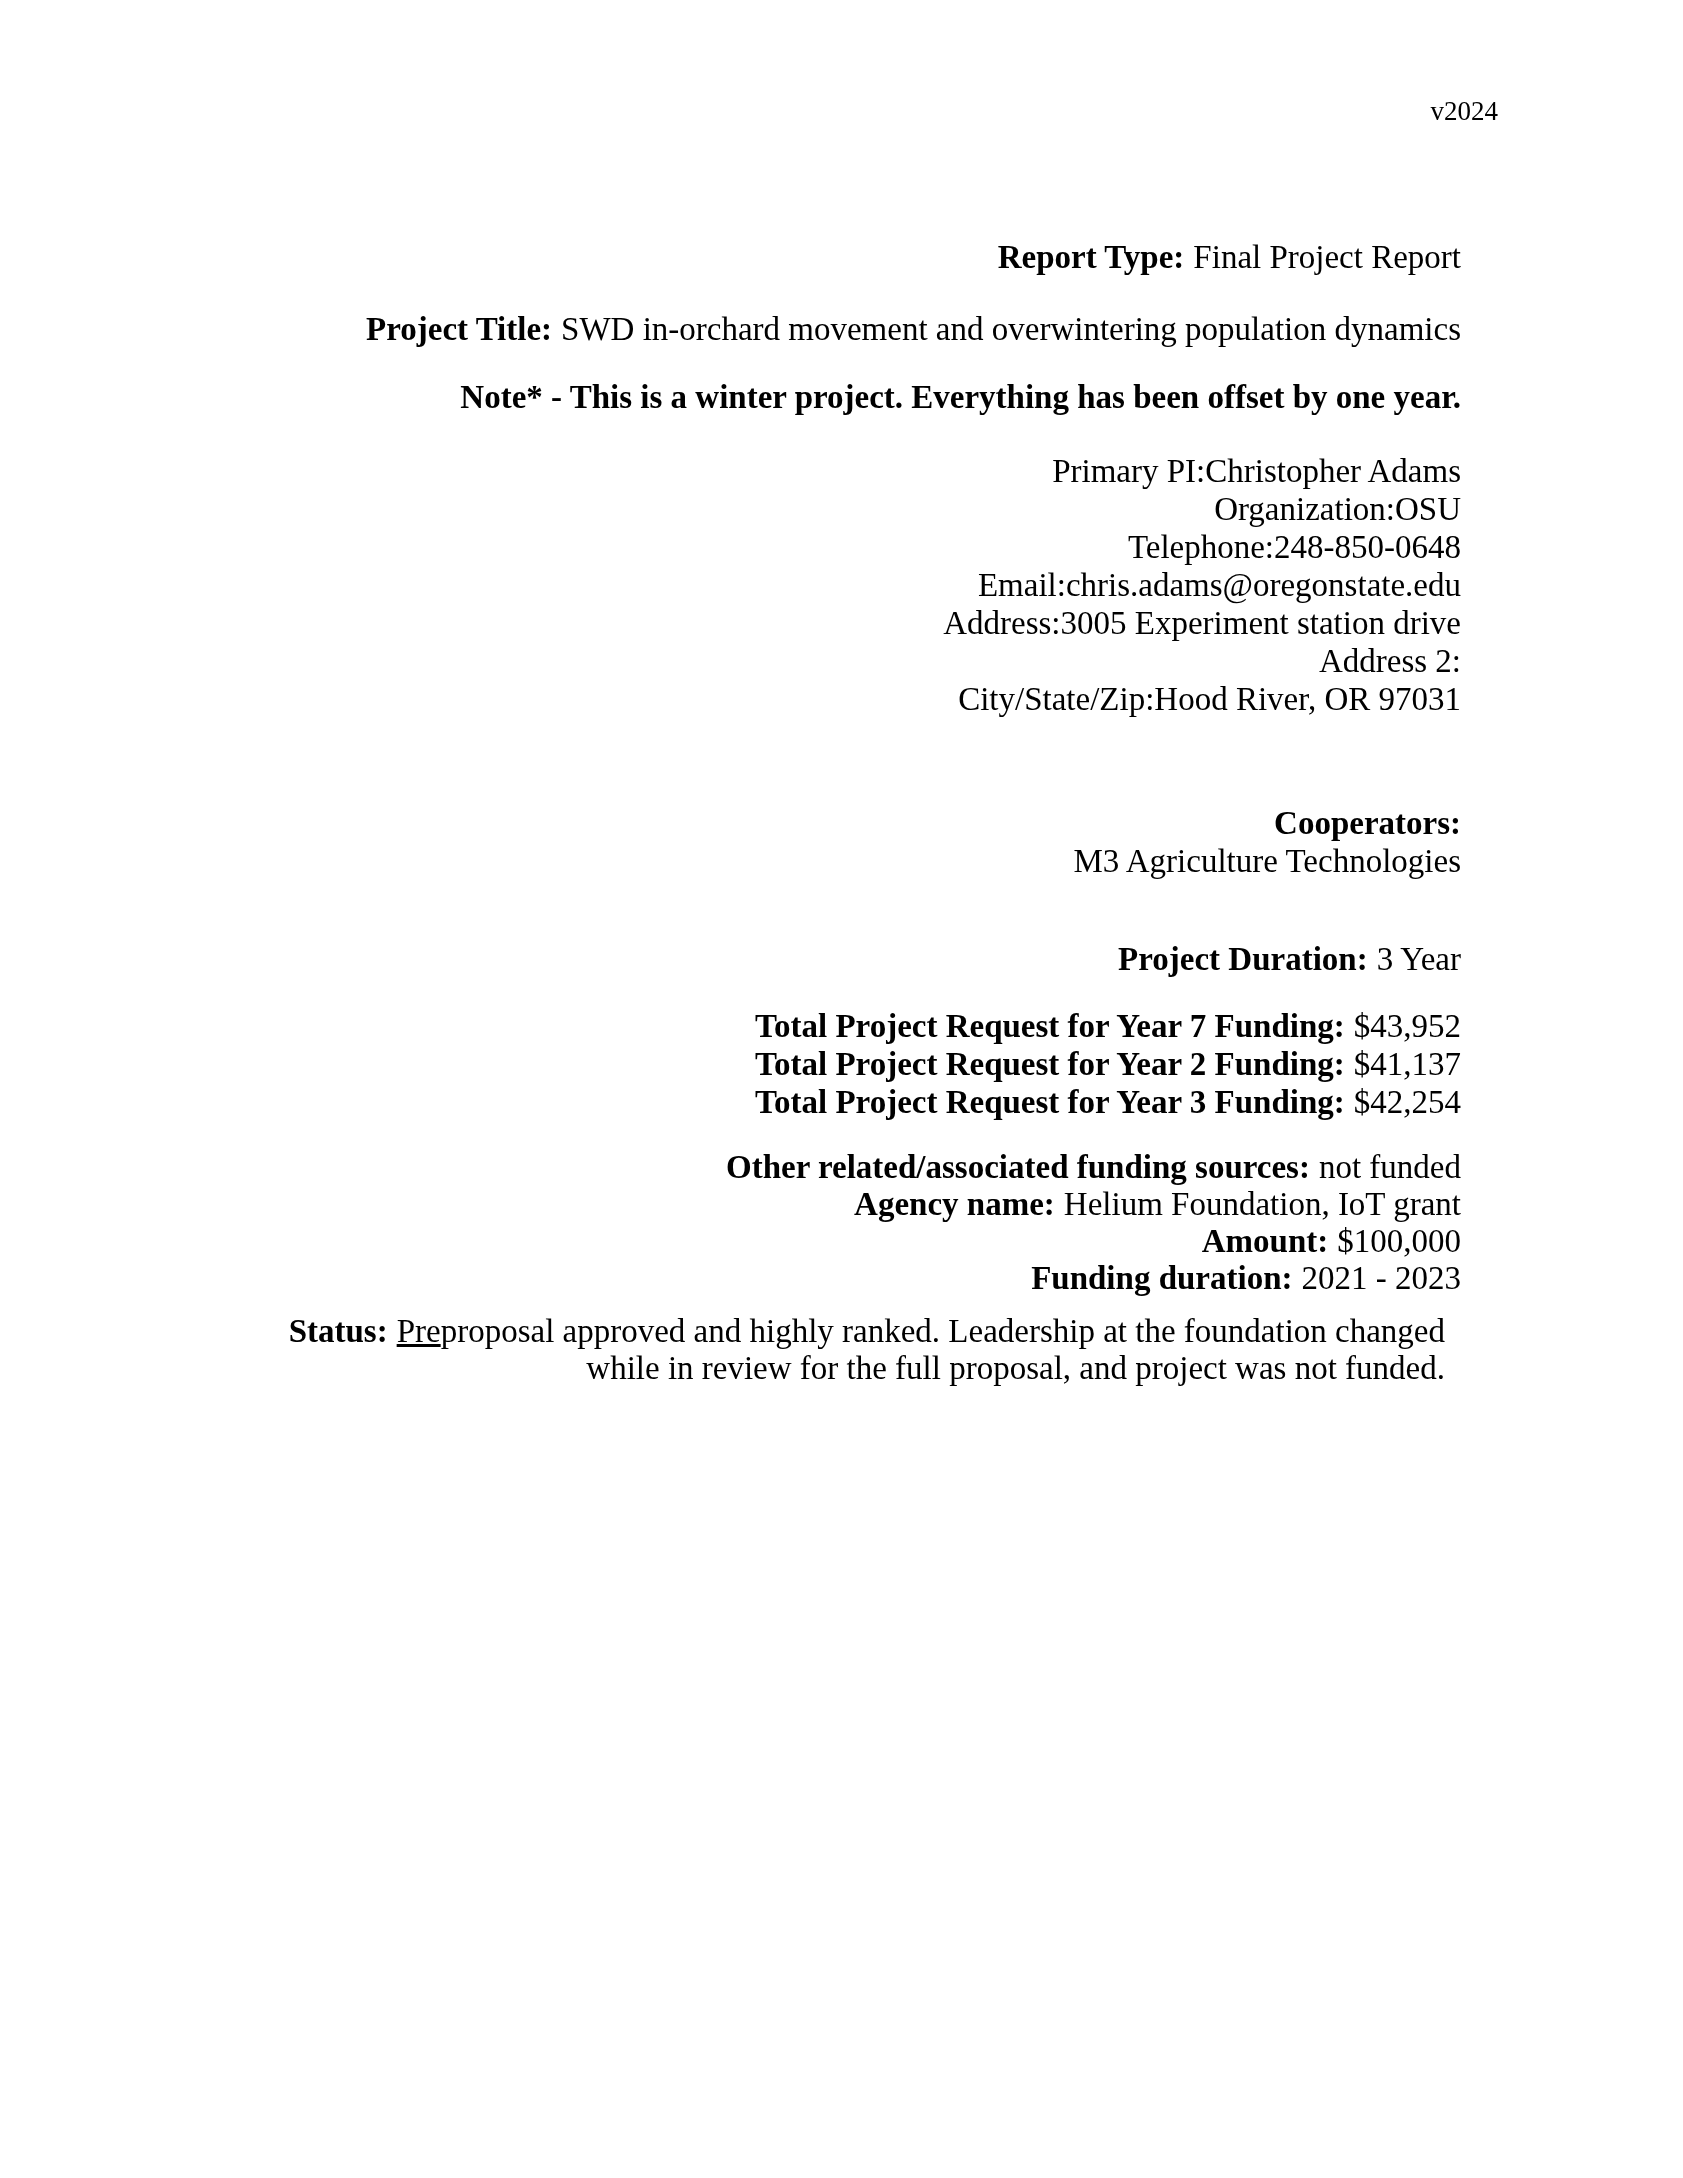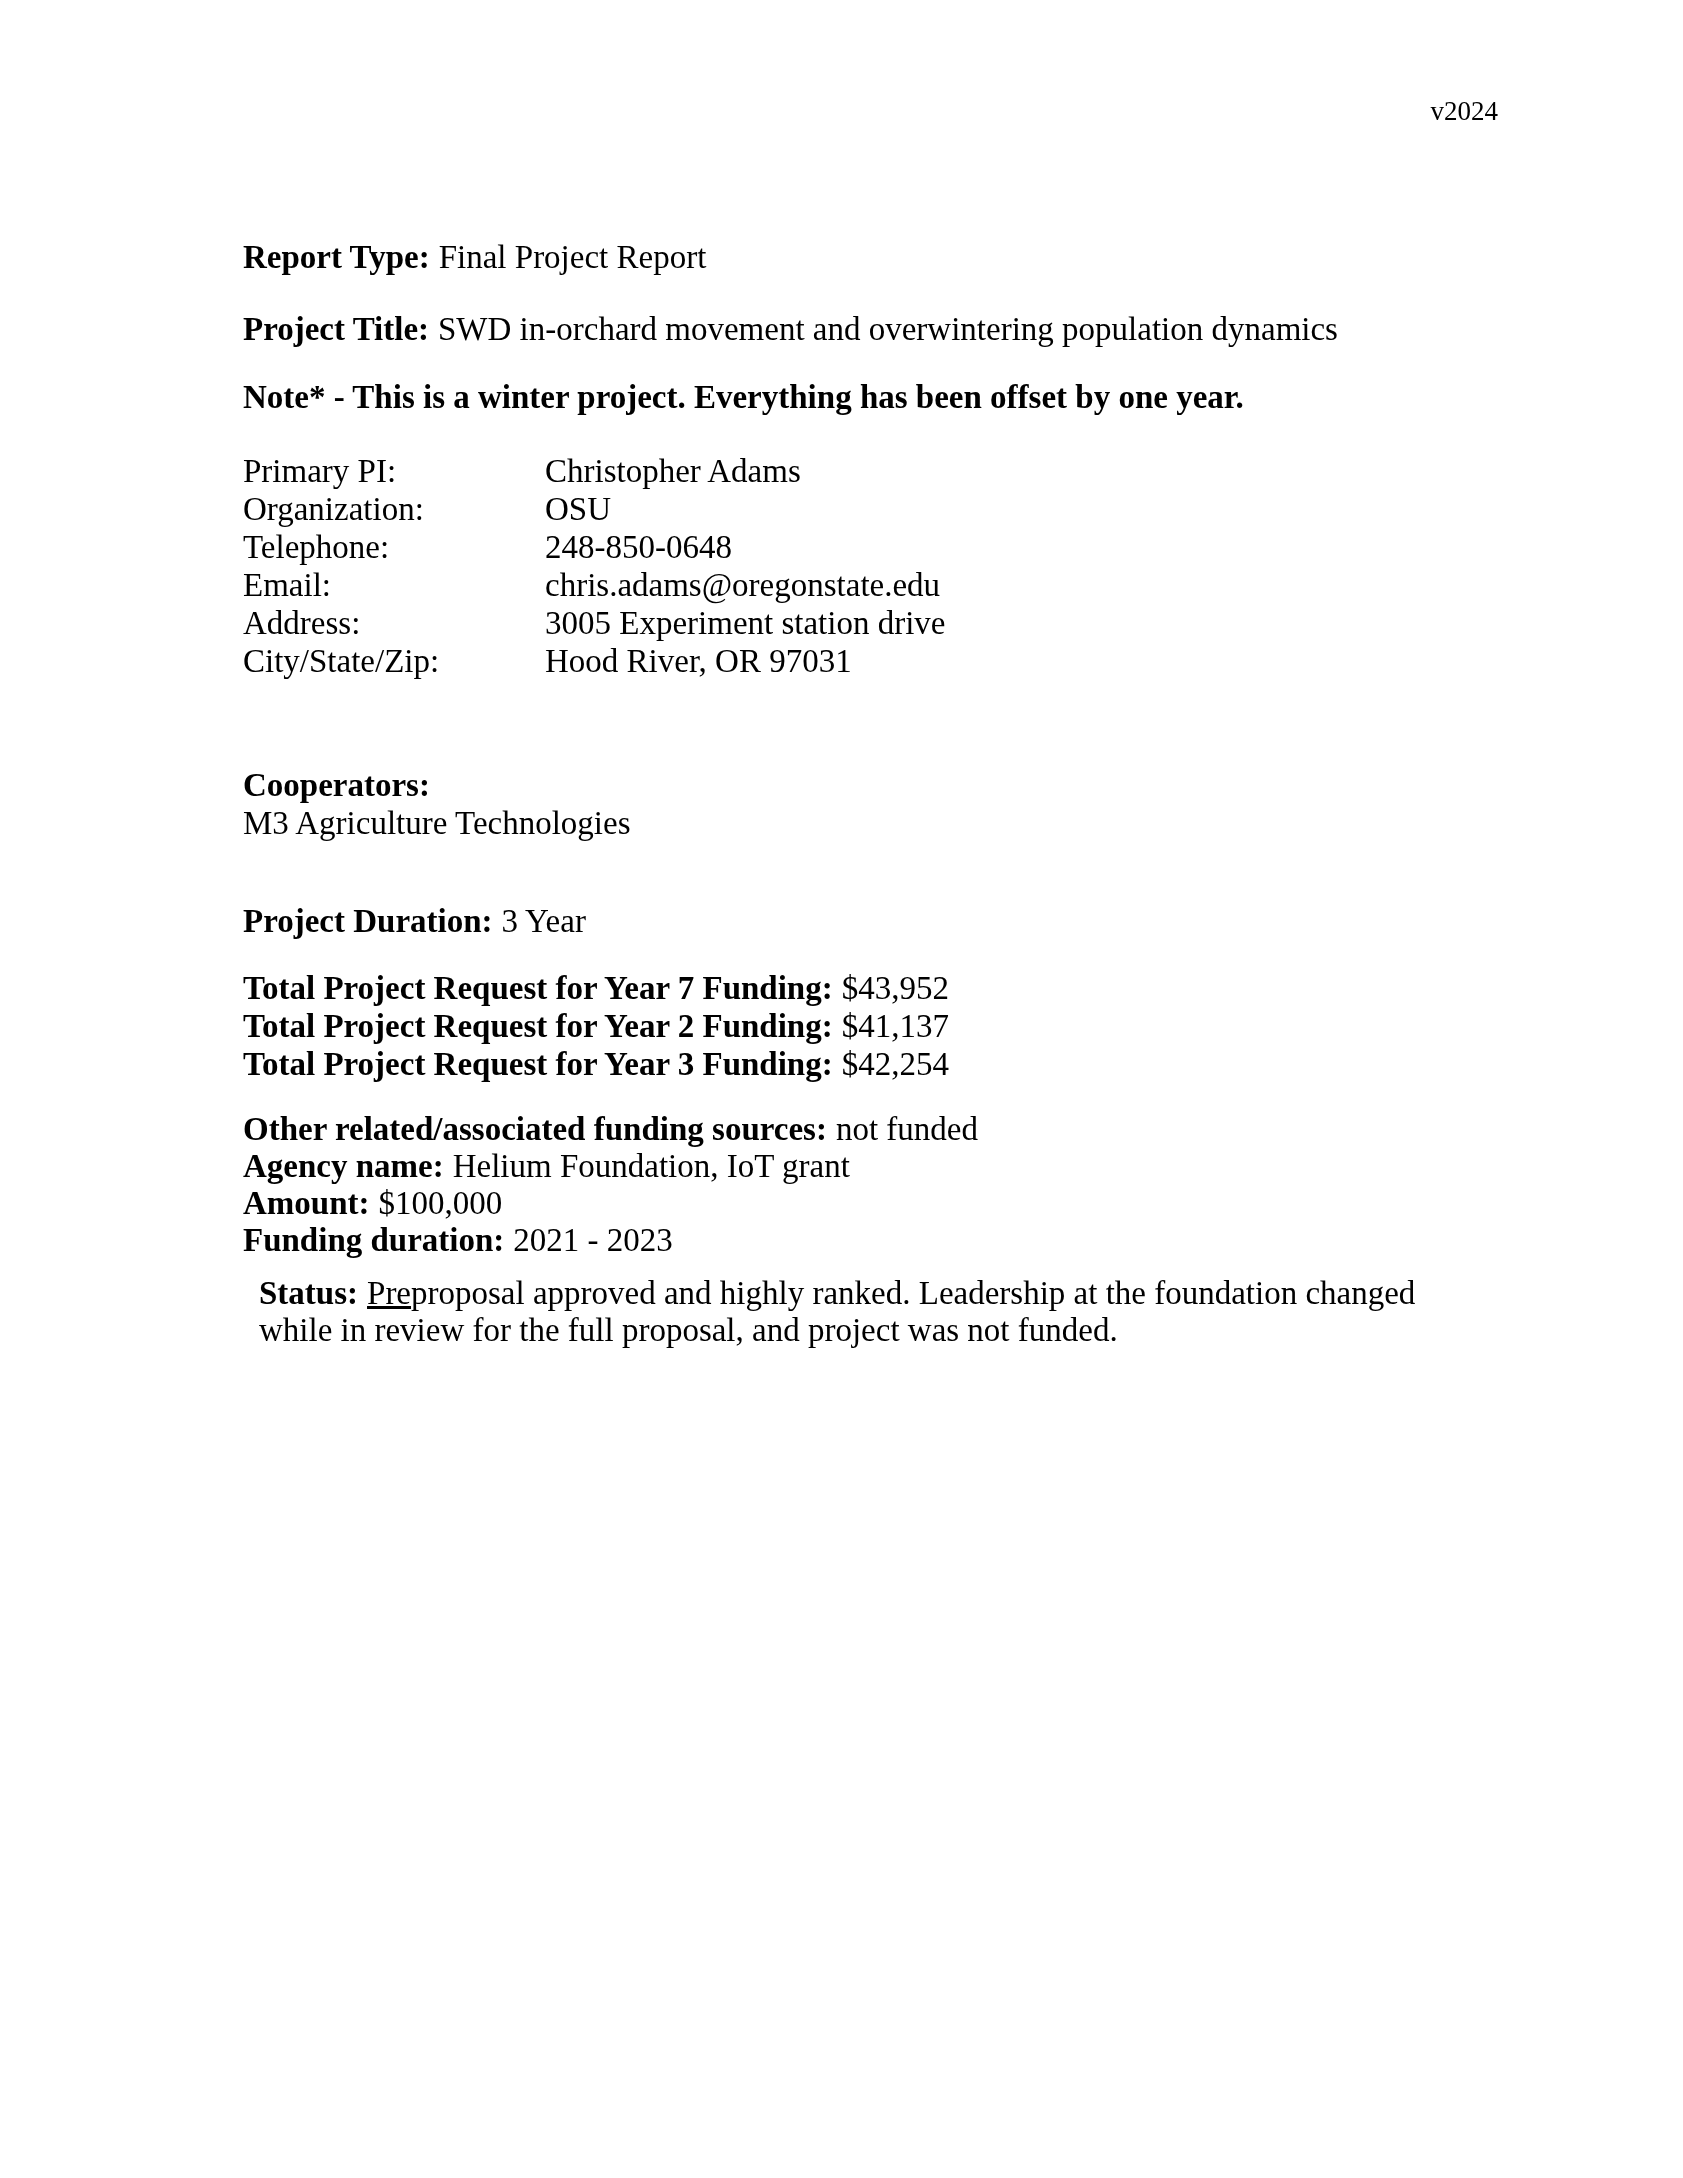--- a/index.html
+++ b/index.html
@@ -9,20 +9,21 @@
   }
   .page {
     position: relative;
     width: 1683px;
     height: 2178px;
     background: #ffffff;
     color: #000000;
     font-family: "Liberation Serif", "DejaVu Serif", serif;
     font-size: 33px;
     overflow: hidden;
+    text-align: right;
   }
   .version {
     position: absolute;
     top: 95px;
     right: 185px;
     font-size: 27px;
     line-height: 32px;
   }
   .content {
     position: absolute;
@@ -72,20 +73,21 @@
     <p class="line mb-title"><span class="b lbl">Project Title:</span><span>SWD in-orchard movement and overwintering population dynamics</span></p>
 
     <p class="line b mb-note">Note* - This is a winter project. Everything has been offset by one year.</p>
 
     <div class="mb-piblock">
       <div class="kv-row"><span class="k">Primary PI:</span><span class="v">Christopher Adams</span></div>
       <div class="kv-row"><span class="k">Organization:</span><span class="v">OSU</span></div>
       <div class="kv-row"><span class="k">Telephone:</span><span class="v">248-850-0648</span></div>
       <div class="kv-row"><span class="k">Email:</span><span class="v">chris.adams@oregonstate.edu</span></div>
       <div class="kv-row"><span class="k">Address:</span><span class="v">3005 Experiment station drive</span></div>
+      <div class="kv-row"><span class="k">Address 2:</span><span class="v"></span></div>
       <div class="kv-row"><span class="k">City/State/Zip:</span><span class="v">Hood River, OR 97031</span></div>
     </div>
 
     <div class="mb-coop">
       <p class="line b">Cooperators:</p>
       <p class="line">M3 Agriculture Technologies</p>
     </div>
 
     <p class="line mb-dur"><span class="b lbl">Project Duration:</span><span>3 Year</span></p>
 

